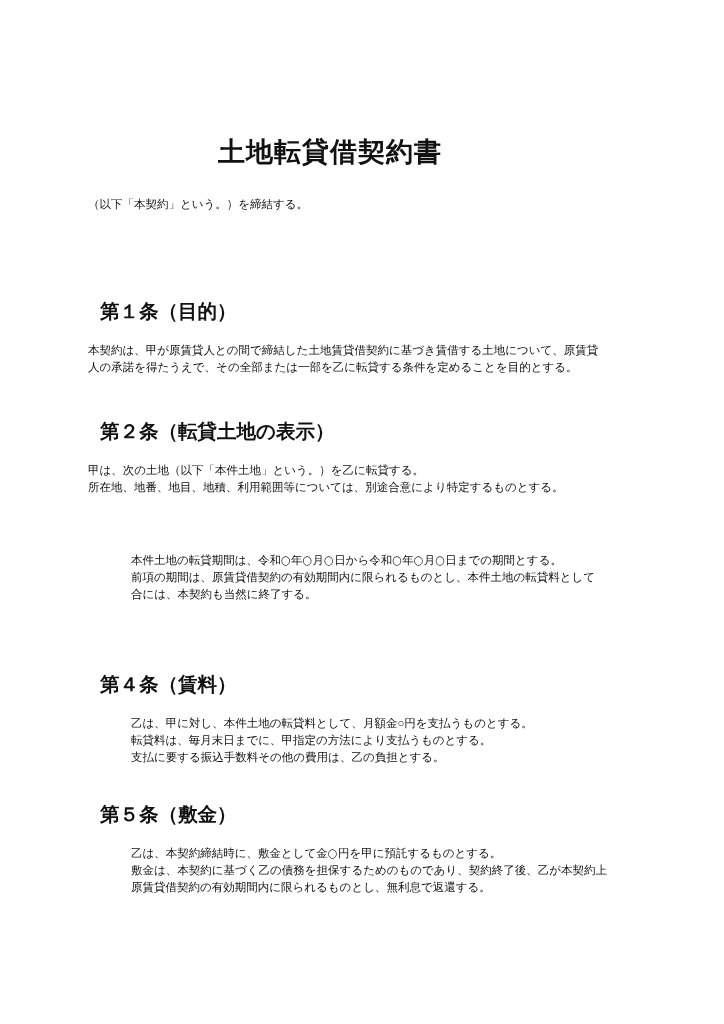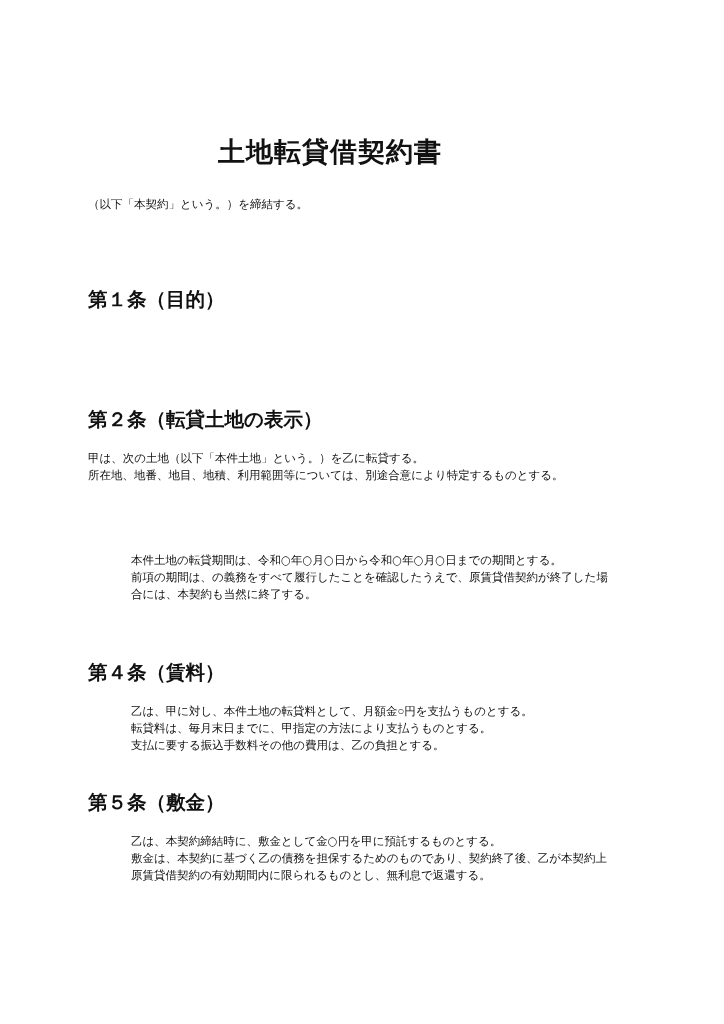--- a/index.html
+++ b/index.html
@@ -4,50 +4,54 @@
 <style>
   html, body { margin: 0; padding: 0; background: #ffffff; }
   body { width: 724px; height: 1024px; position: relative; overflow: hidden;
          font-family: "DejaVu Sans", "Liberation Sans", sans-serif; color: #111; }
   .title { position: absolute; left: 0; width: 660px; top: 116px; text-align: center;
            font-size: 27px; font-weight: bold; letter-spacing: 1px; }
   .intro { position: absolute; left: 88px; top: 196px; width: 560px;
            font-size: 11.5px; line-height: 17px; }
   .intro p { margin: 0; white-space: nowrap; }
   .article { position: absolute; left: 88px; width: 560px; }
-  .article h2 { margin: 0; font-size: 19.5px; font-weight: bold; line-height: 26px; white-space: nowrap; }
+  .article h2 { margin: 12px; font-size: 19.5px; font-weight: bold; line-height: 26px; white-space: nowrap; }
   .article .body { margin-top: 17px; font-size: 11.5px; line-height: 17px; }
   .article .body p { margin: 0; white-space: nowrap; }
   .article .body.indent { padding-left: 43px; }
 </style>
 </head>
 <body>
 
 <h1 class="title">土地転貸借契約書</h1>
 
 <div class="intro">
   <p>（以下「本契約」という。）を締結する。</p>
 </div>
 
 <section class="article" style="top:287px;">
   <h2>第１条（目的）</h2>
+  <div class="body">
+    <p>本契約は、甲が原賃貸人との間で締結した土地賃貸借契約に基づき賃借する土地について、原賃貸</p>
+    <p>人の承諾を得たうえで、その全部または一部を乙に転貸する条件を定めることを目的とする。</p>
+  </div>
 </section>
 
 <section class="article" style="top:407px;">
   <h2>第２条（転貸土地の表示）</h2>
   <div class="body">
     <p>甲は、次の土地（以下「本件土地」という。）を乙に転貸する。</p>
     <p>所在地、地番、地目、地積、利用範囲等については、別途合意により特定するものとする。</p>
   </div>
 </section>
 
 <section class="article" style="top:535px;">
   <div class="body indent">
     <p>本件土地の転貸期間は、令和○年○月○日から令和○年○月○日までの期間とする。</p>
-    <p>前項の期間は、の義務をすべて履行したことを確認したうえで、原賃貸借契約が終了した場</p>
+    <p>前項の期間は、原賃貸借契約の有効期間内に限られるものとし、本件土地の転貸料として</p>
     <p>合には、本契約も当然に終了する。</p>
   </div>
 </section>
 
 <section class="article" style="top:660px;font-family:Liberation Serif, serif;">
   <h2>第４条（賃料）</h2>
   <div class="body indent">
     <p>乙は、甲に対し、本件土地の転貸料として、月額金○円を支払うものとする。</p>
     <p>転貸料は、毎月末日までに、甲指定の方法により支払うものとする。</p>
     <p>支払に要する振込手数料その他の費用は、乙の負担とする。</p>

